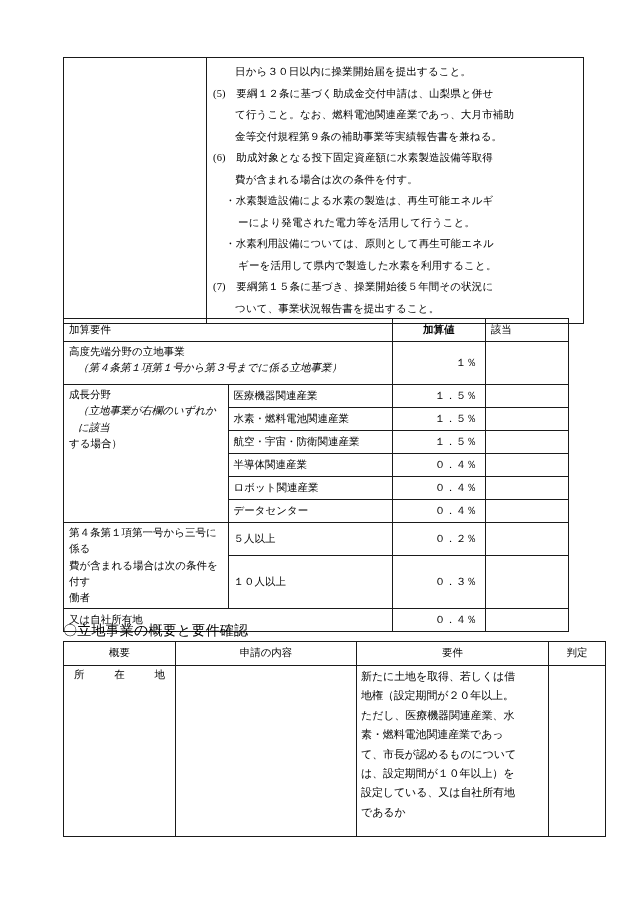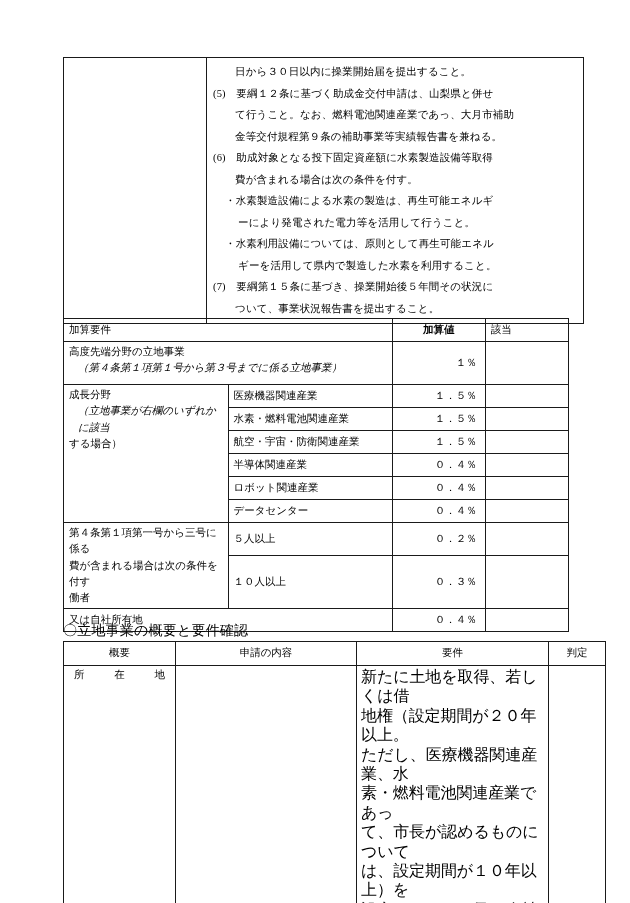--- a/index.html
+++ b/index.html
@@ -102,21 +102,21 @@
   #t3 .c-hantei{ width: 48px; }
   #t3 .hdr td { text-align: center; vertical-align: middle; height: 19px; padding: 2px 4px; }
   .spread {
     display: block;
     text-align: justify;
     text-align-last: justify;
     padding: 0 6px;
   }
   .youken-text {
     display: block;
-    font-size: 16px;
+    font-size: 11px;
     line-height: 19.4px;
     letter-spacing: -0.1px;
   }
   .mid-bottom { vertical-align: middle; }
   .unit-cell {
     text-align: right;
     padding-right: 6px !important;
     vertical-align: middle;
   }
   .unit-cell sup { font-size: 7px; vertical-align: super; }

